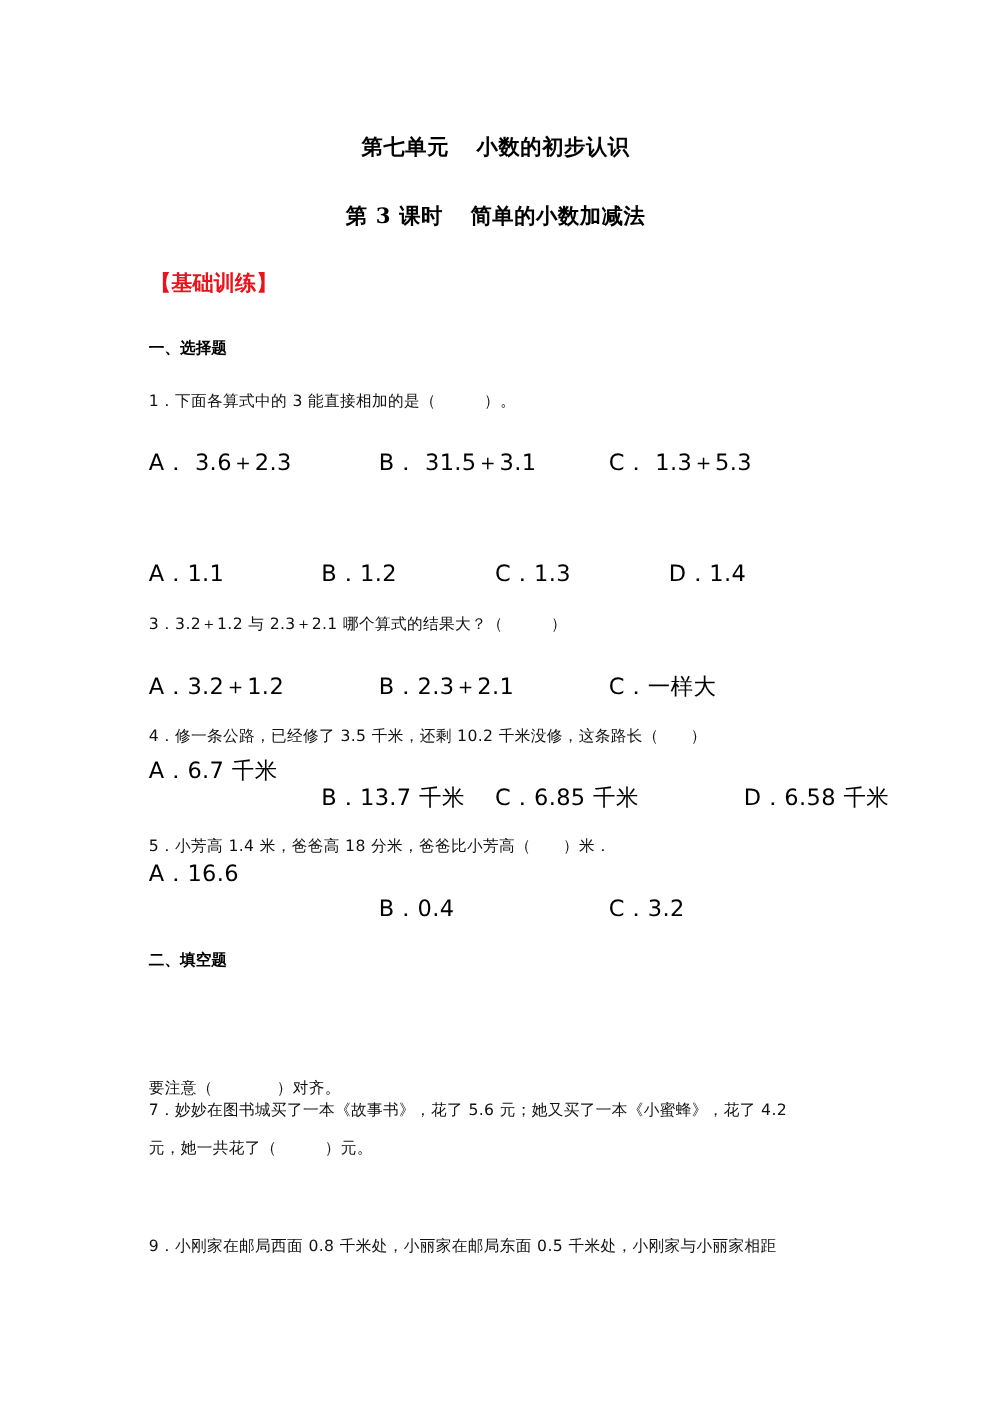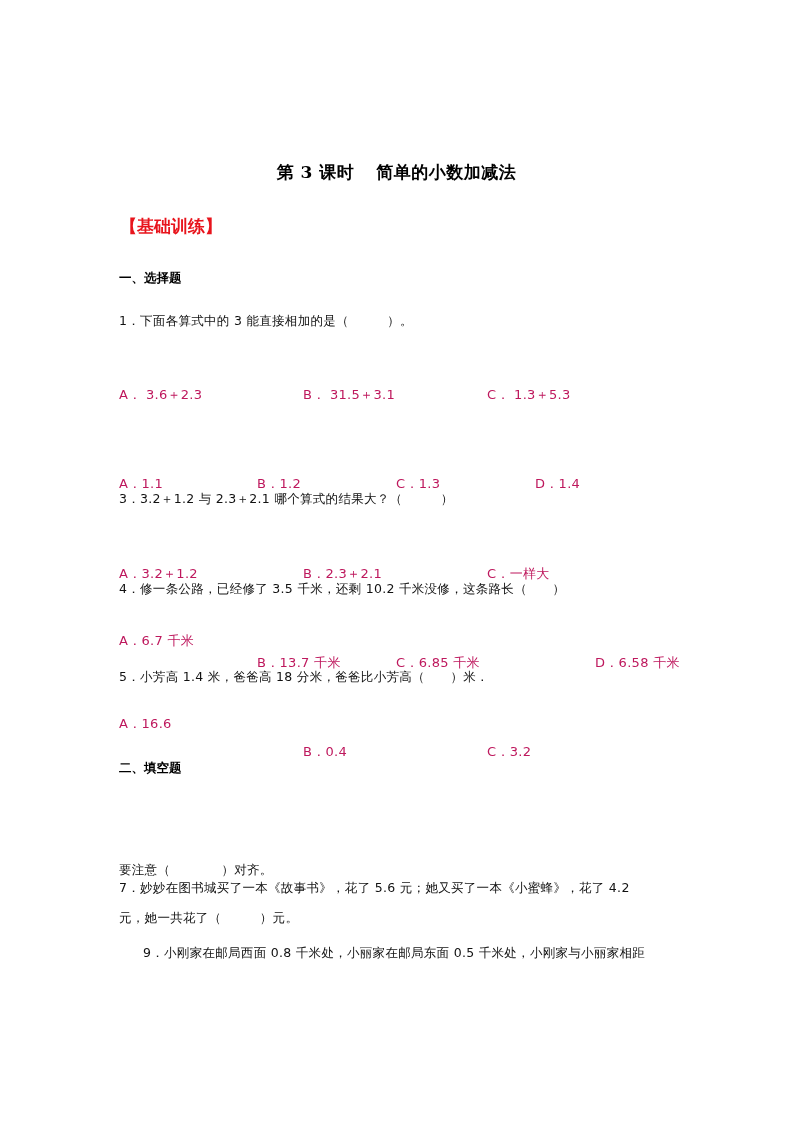--- a/index.html
+++ b/index.html
@@ -22,28 +22,31 @@
     font-size: 12.5px; color: #000;
   }
   .line {
     position: absolute; left: 119px; white-space: pre;
     font-family: "DejaVu Sans", "Liberation Sans", sans-serif;
     font-size: 12.5px; color: #111; letter-spacing: 0.3px;
   }
   .opt {
     position: absolute; white-space: pre;
     font-family: "DejaVu Sans", "Liberation Sans", sans-serif;
-    font-size: 13px; color: #be185d; letter-spacing: 0.3px; margin-top: 28px;
+    font-size: 18px; color: #000000; letter-spacing: 0.3px;
   }
 </style>
 </head>
 <body>
 
 <div class="page">
 
+  <div class="title" style="top:106px;">
+    <span>第七单元</span><span class="gap"></span><span>小数的初步认识</span>
+  </div>
 
   <div class="title" style="top:161px;">
     <span>第 3 课时</span><span class="gap"></span><span>简单的小数加减法</span>
   </div>
 
   <div class="section-red">【基础训练】</div>
 
   <div class="heading" style="top:270px;">一、选择题</div>
 
   <div class="line" style="top:313px;">1．下面各算式中的 3 能直接相加的是（　　　）。</div>
@@ -73,15 +76,15 @@
   <div class="opt" style="left:487px; top:715px;">C．3.2</div>
 
   <div class="heading" style="top:760px;">二、填空题</div>
 
   <div class="line" style="top:834px;margin-top:28px;">要注意（　　　　）对齐。</div>
 
   <div class="line" style="top:880px;">7．妙妙在图书城买了一本《故事书》，花了 5.6 元；她又买了一本《小蜜蜂》，花了 4.2</div>
   <div class="line" style="top:910px;">元，她一共花了（　　　）元。</div>
 
 
-  <div class="line" style="top:945px;margin-left:24px;">9．小刚家在邮局西面 0.8 千米处，小丽家在邮局东面 0.5 千米处，小刚家与小丽家相距</div>
+  <div class="line" style="top:989px;">9．小刚家在邮局西面 0.8 千米处，小丽家在邮局东面 0.5 千米处，小刚家与小丽家相距</div>
 
 </div>
 
 </body></html>

